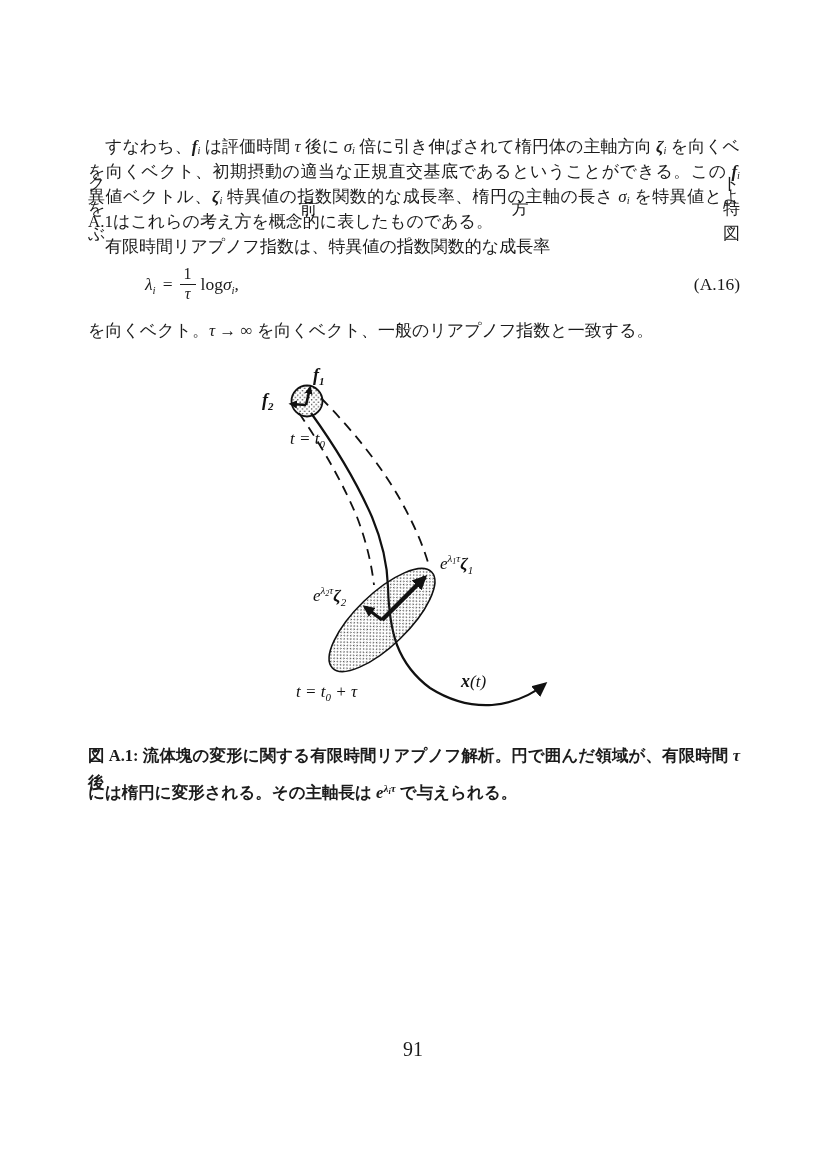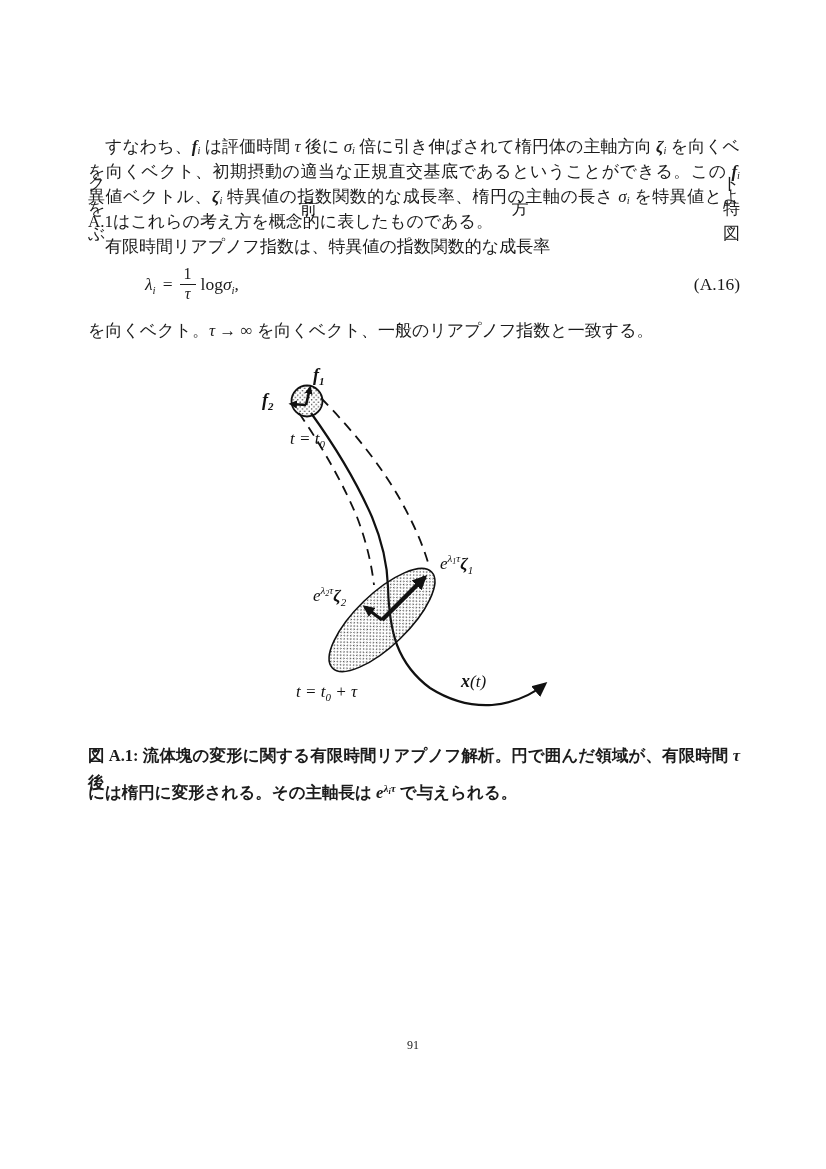--- a/index.html
+++ b/index.html
@@ -42,21 +42,21 @@
   .caption-line { left:88px; width:652px; font-size:16.5px; line-height:27px; text-align:justify; text-align-last:justify;font-weight:bold; }
   .caption-line.lastline { text-align-last:left; }
   
   .fl  { font:italic 17px "Liberation Serif","DejaVu Serif",serif; fill:#111; }
   .flb { font:italic bold 18px "Liberation Serif","DejaVu Serif",serif; fill:#111; }
   .fsub { font-size:11px; }
   .fexp { font-size:11px; }
   .fexps { font-size:8px; }
   .fzeta { font-style:italic; font-weight:bold; font-size:17px; }
   
-  .pagenum { top:1038px; left:0; width:826px; text-align:center; font-size:12px; }
+  .pagenum { top:1038px; left:0; width:826px; text-align:center; font-size:20px; }
 </style>
 </head>
 <body>
 
 <div class="abs textline indent1" style="top:130px"><span class="seg-n">すなわち、</span><span class="seg-b">f</span><span class="seg-s">i</span><span class="seg-n"> は評価時間 </span><span class="seg-m">τ</span><span class="seg-n"> 後に </span><span class="seg-m">σ</span><span class="seg-s">i</span><span class="seg-n"> 倍に引き伸ばされて楕円体の主軸方向 </span><span class="seg-b">ζ</span><span class="seg-s">i</span><span class="seg-n"> を向くベクト</span></div>
 <div class="abs textline" style="top:155px"><span class="seg-n">を向くベクト、初期摂動の適当な正規直交基底であるということができる。この </span><span class="seg-b">f</span><span class="seg-s">i</span><span class="seg-n"> を前方特</span></div>
 <div class="abs textline" style="top:180px"><span class="seg-n">異値ベクトル、</span><span class="seg-b">ζ</span><span class="seg-s">i</span><span class="seg-n"> 特異値の指数関数的な成長率、楕円の主軸の長さ </span><span class="seg-m">σ</span><span class="seg-s">i</span><span class="seg-n"> を特異値とよぶ。図</span></div>
 <div class="abs textline lastline" style="top:205px"><span class="seg-n">A.1はこれらの考え方を概念的に表したものである。</span></div>
 
 <div class="abs textline lastline indent1" style="top:230px"><span class="seg-n">有限時間リアプノフ指数は、特異値の指数関数的な成長率</span></div>

